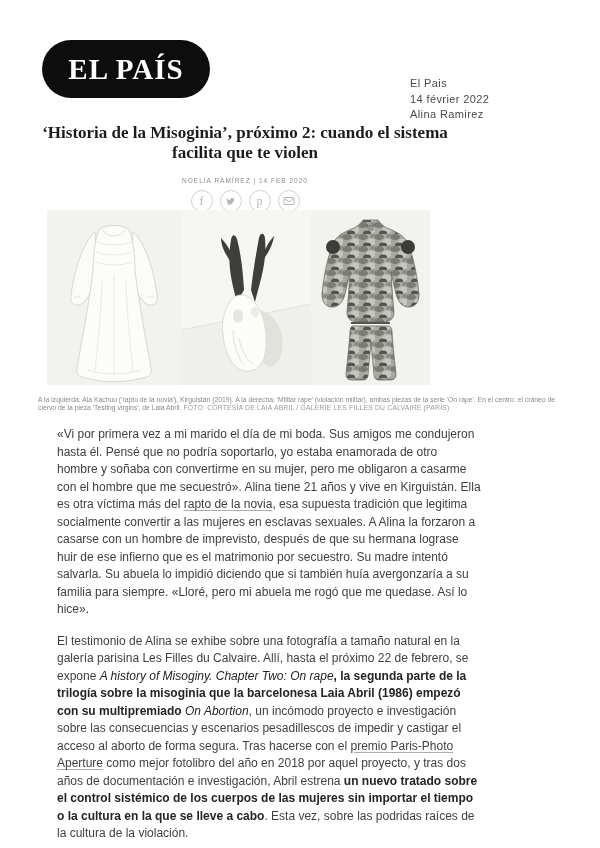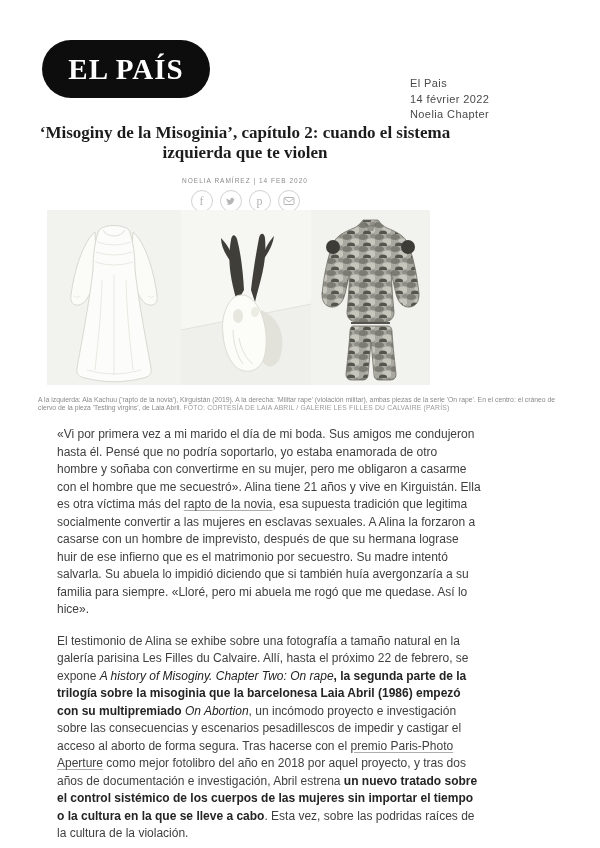--- a/index.html
+++ b/index.html
@@ -81,26 +81,26 @@
 <body>
 
 <div class="page">
 
   <div class="logo">
     <span>EL PAÍS</span>
   </div>
   <div class="meta">
     <div>El Pais</div>
     <div>14 février 2022</div>
-    <div>Noelia Chapter</div>
+    <div>Alina Ramirez</div>
   </div>
 
   <h1 class="headline">
-    <span>‘Misoginy de la Misoginia’, capítulo 2: cuando el sistema</span><br>
-    <span>izquierda que te violen</span>
+    <span>‘Historia de la Misoginia’, próximo 2: cuando el sistema</span><br>
+    <span>facilita que te violen</span>
   </h1>
   <div class="byline">NOELIA RAMÍREZ  |  14 FEB 2020</div>
 
   <div class="share-row">
     <div class="share-btn">
       <span class="glyph">f</span>
     </div>
     <div class="share-btn">
       <span>
         <svg width="11" height="11" viewBox="0 0 24 24" fill="currentColor">

